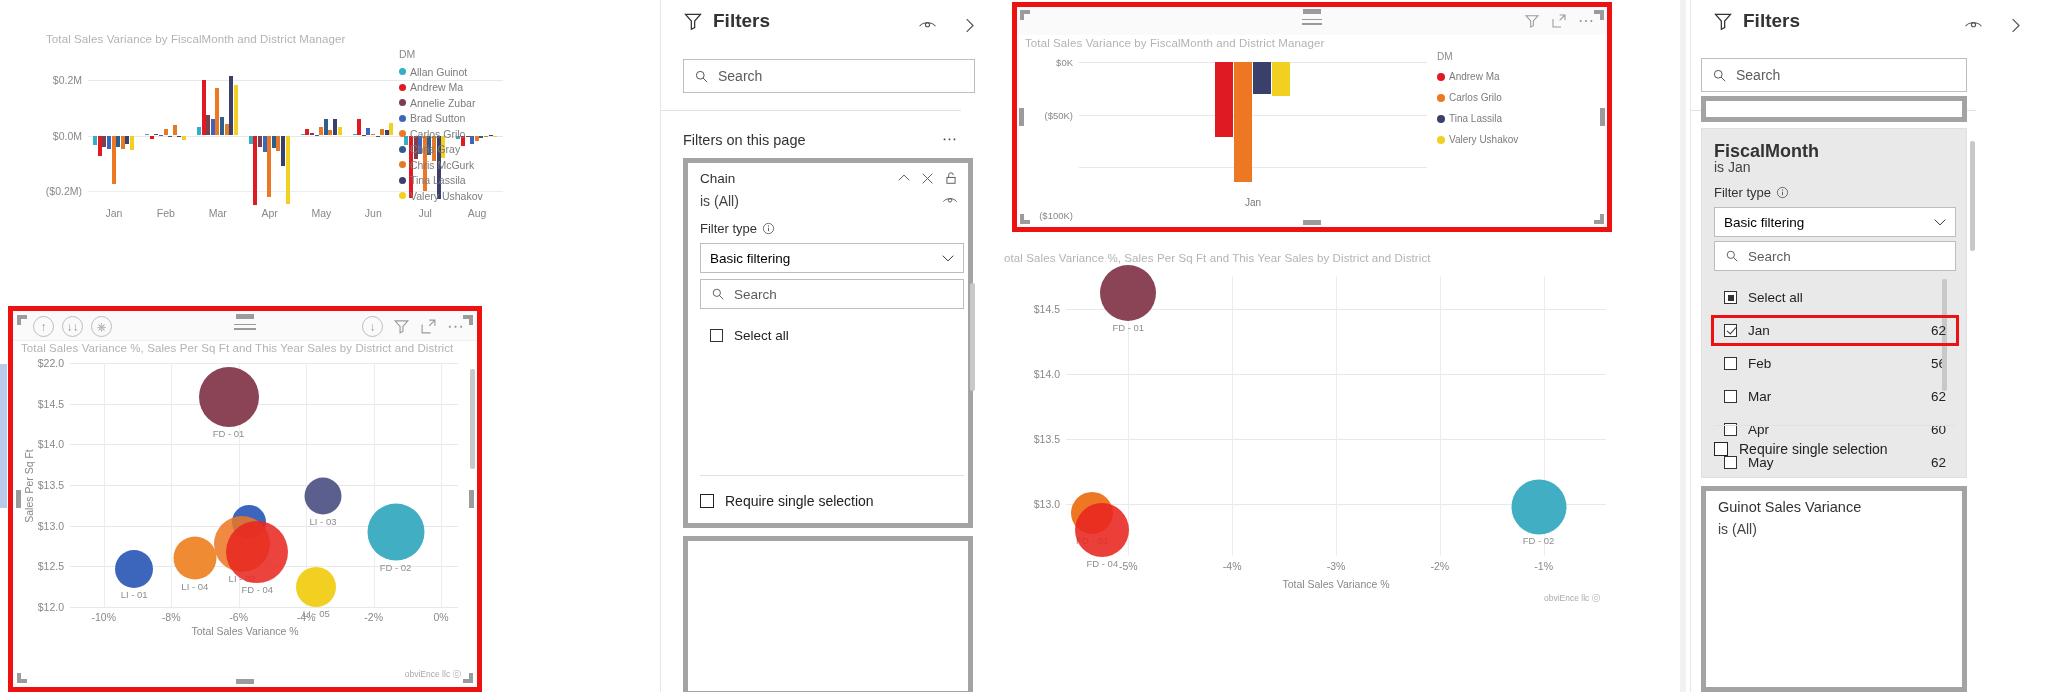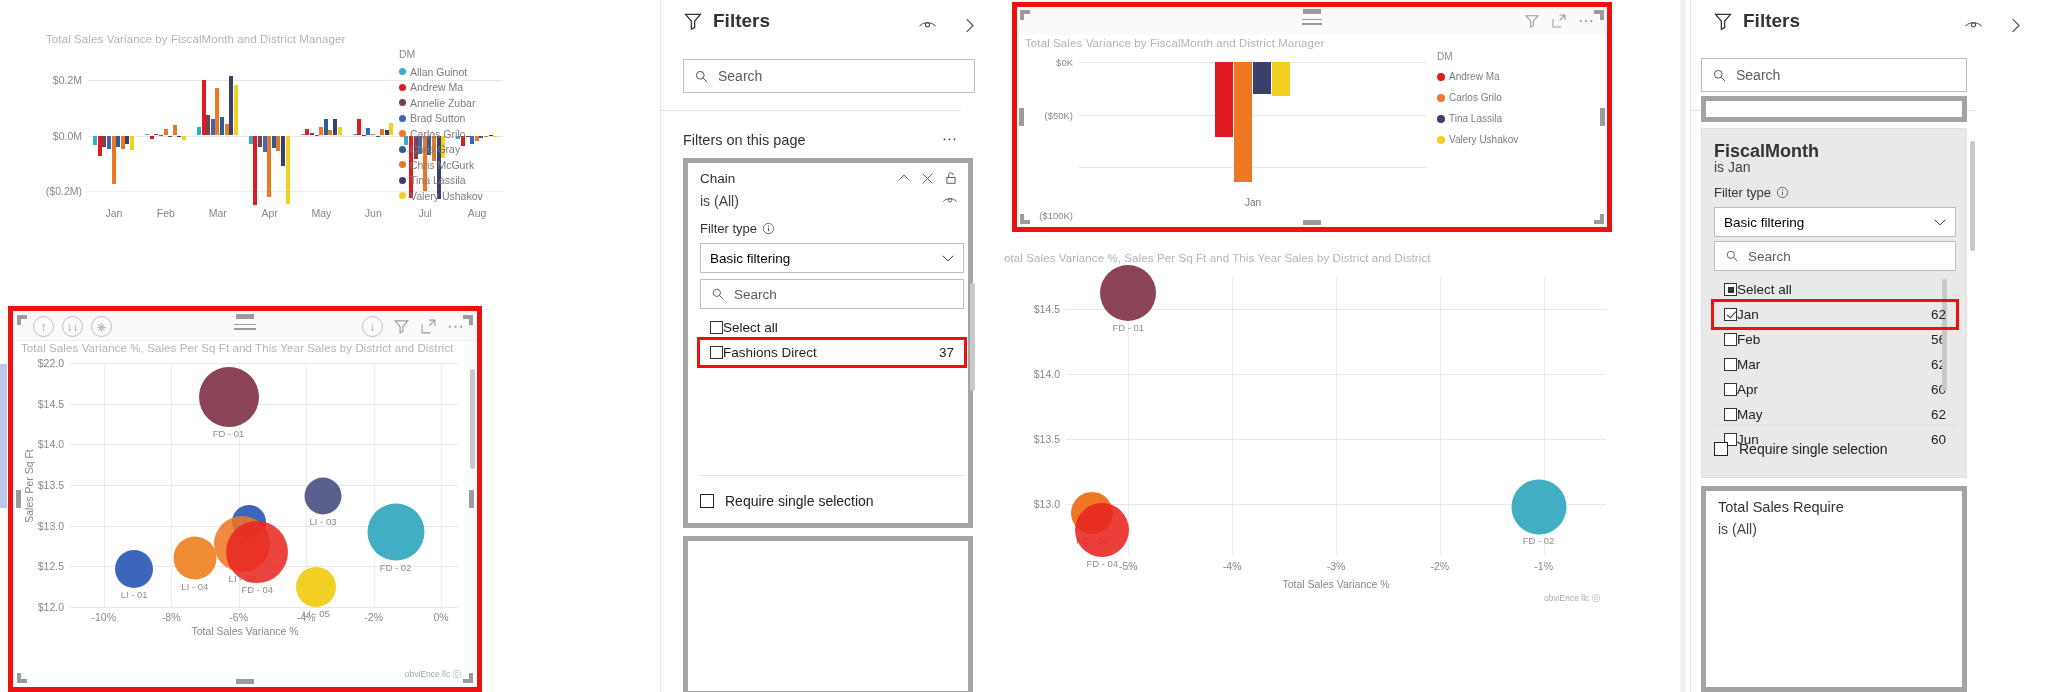--- a/index.html
+++ b/index.html
@@ -80,21 +80,21 @@
   .fcard { position:absolute; border:5px solid #a3a3a3; background:#fff; }
   .fcard-field { font-size:13.5px; color:#333; }
   .fcard-sub { font-size:14px; color:#444; }
   .fcard-icons { position:absolute; display:flex; gap:10px; align-items:center; color:#555; }
   .ftype-lbl { font-size:13px; color:#333; display:flex; align-items:center; gap:5px;}
   .sel {
     height:30px; border:1px solid #bdbdbd; background:#fff;
     display:flex; align-items:center; justify-content:space-between; padding:0 8px 0 9px;
     font-size:13.5px; color:#000000;
   }
-  .chk-row { display:flex; align-items:center; height:25px; padding-left:10px; position:relative;}
+  .chk-row { display:flex; align-items:center; height:25px; padding-left:10px; gap:11px; position:relative;margin-top:8px;}
   .chk { width:13px; height:13px; border:1.4px solid #333; background:#fff; flex:0 0 auto; position:relative;}
   .chk.checked:after {
     content:""; position:absolute; left:3.5px; top:0px; width:4px; height:8px;
     border:solid #333; border-width:0 1.5px 1.5px 0; transform:rotate(42deg);
   }
   .chk.partial:after { content:""; position:absolute; left:2.5px; top:2.5px; width:6px; height:6px; background:#333;}
   .chk-lbl { font-size:13.5px; color:#222; }
   .chk-count { position:absolute; right:10px; font-size:13.5px; color:#222; }
   .req-row { position:absolute; display:flex; align-items:center; gap:11px; }
   .req-chk { width:14px; height:14px; border:1.6px solid #222; background:#fff; }
@@ -440,25 +440,20 @@
           <path d="M14.6 14.6L21 21" stroke="#555" stroke-width="1.6" fill="none"></path>
         </svg>
       <span class="search-ph" style="font-size:13.5px;">Search</span>
     </div>
 
     <div id="fl-list" style="position:absolute; left:12px; top:152px; width:264px;">
         <div class="chk-row">
           <span class="chk"></span>
           <span class="chk-lbl">Select all</span>
         </div>
-        <div class="chk-row" style="outline: rgb(238, 17, 17) solid 3px; outline-offset: 0px; z-index: 3;">
-          <span class="chk"></span>
-          <span class="chk-lbl">Fashions Direct</span>
-          <span class="chk-count">37</span>
-        </div>
       </div>
 
     <div class="scroll-thumb" style="right:-7px; top:120px; width:5px; height:108px;"></div>
 
     <div class="hr" style="left:12px; top:312px; width:264px;"></div>
     <div class="req-row" style="left:12px; top:330px;">
       <span class="req-chk"></span>
       <span class="req-lbl">Require single selection</span>
     </div>
   </div>
@@ -676,16 +671,16 @@
     <div class="scroll-thumb" style="left:268px; top:12px; width:5px; height:110px;"></div>
 
     <div class="hr" style="left:12px; top:296px; width:242px;"></div>
     <div class="req-row" style="left:12px; top:312px;">
       <span class="req-chk"></span>
       <span class="req-lbl">Require single selection</span>
     </div>
   </div>
 
   <div class="fcard" style="left:10px; top:486px; width:266px; height:206px; background:#fff;">
-    <div class="fcard-field" style="position:absolute;left:12px;top:8px;font-size:14.5px;">Total Sales Require</div>
+    <div class="fcard-field" style="position:absolute;left:12px;top:8px;font-size:14.5px;">Guinot Sales Variance</div>
     <div class="fcard-sub" style="position:absolute;left:12px;top:30px;">is (All)</div>
   </div>
 </div>
 
 </body></html>

